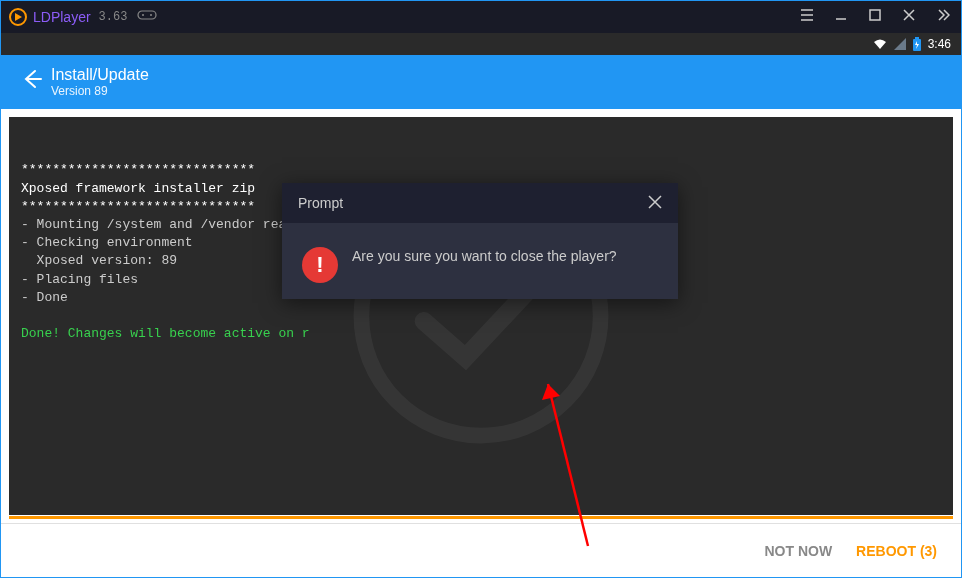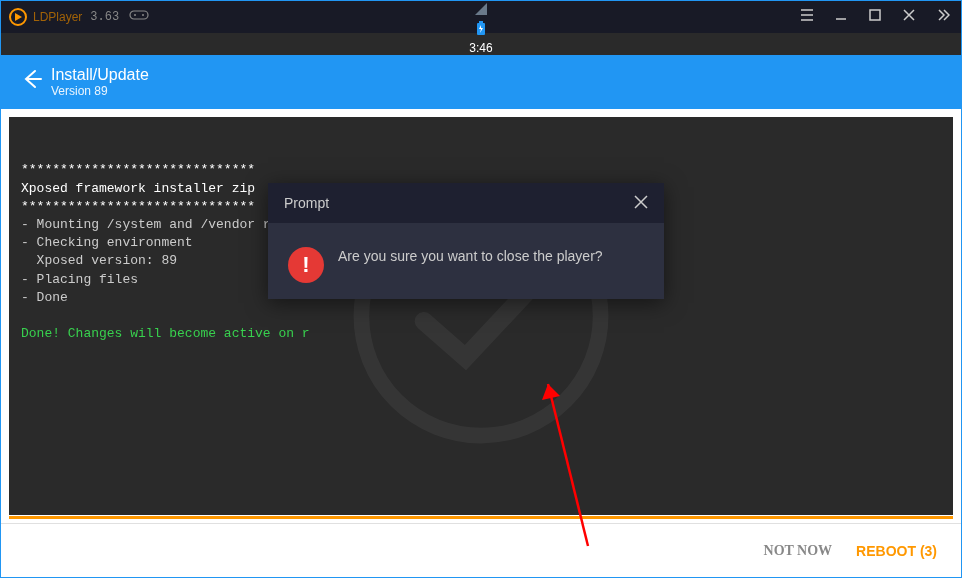--- a/index.html
+++ b/index.html
@@ -22,37 +22,36 @@
     }
     .titlebar-left { display: flex; align-items: center; gap: 6px; }
     .logo {
       width: 18px;
       height: 18px;
       border-radius: 3px;
       display: inline-flex;
       align-items: center;
       justify-content: center;
     }
-    .app-name { font-size: 12px; color: #a16207; }
+    .app-name { font-size: 14px; color: #8b5cf6; }
     .app-version { font-size: 12px; color: #888; margin-left: 2px; font-family: Liberation Mono, monospace; }
     .controller-icon { color: #888; margin-left: 4px; }
     .titlebar-right { display: flex; align-items: center; gap: 14px; color: #ccc; }
     .titlebar-right .tb-btn { cursor: pointer; font-size: 16px; width: 20px; text-align: center; }
 
     .statusbar {
       height: 22px;
       background: #2a2a2a;
       display: flex;
       align-items: center;
       justify-content: flex-end;
       padding: 0 10px;
       gap: 6px;
       color: #fff;
       font-size: 12px;
-      flex-direction: column;
     }
     .status-icon { display: inline-flex; align-items: center; }
     .time { font-weight: 500; }
 
     .header {
       height: 54px;
       background: #2196f3;
       display: flex;
       align-items: center;
       padding: 0 20px;
@@ -112,27 +111,27 @@
       left: 8px;
       right: 8px;
       height: 3px;
       background: #ff9800;
     }
     .footer-btn {
       font-size: 14px;
       font-weight: 600;
       cursor: pointer;
     }
-    .footer-notnow { color: #888; font-family: Liberation Serif, serif; }
+    .footer-notnow { color: #888; }
     .footer-reboot { color: #ff9800; }
 
     .dialog {
       position: absolute;
       top: 183px;
-      left: 268px;
+      left: 282px;
       width: 396px;
       background: #2d3040;
       box-shadow: 0 4px 20px rgba(0,0,0,0.5);
       color: #ccc;
     }
     .dialog-header {
       height: 40px;
       display: flex;
       align-items: center;
       justify-content: space-between;

